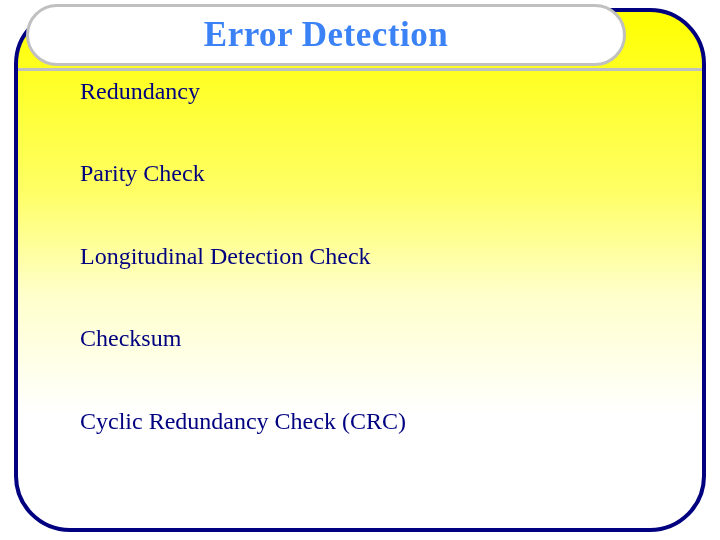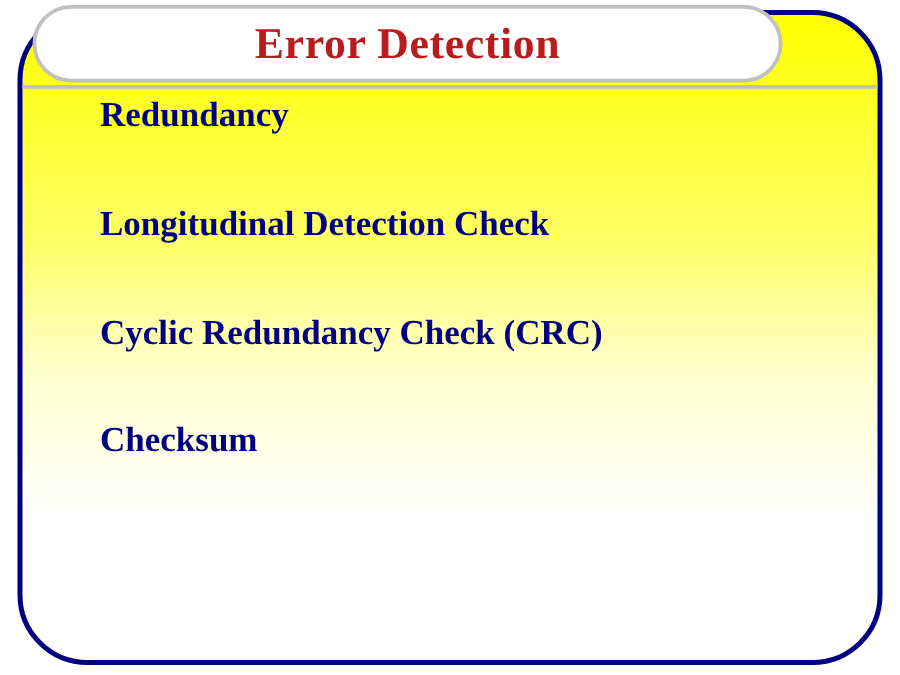--- a/index.html
+++ b/index.html
@@ -32,55 +32,56 @@
     border: 3px solid #c0c0c0;
     border-radius: 32px;
     z-index: 3;
     display: flex;
     align-items: center;
     justify-content: center;
   }
   .title-text {
     font-size: 35px;
     font-weight: bold;
-    color: #b91c1c;
+    color: #3b82f6;
     letter-spacing: 0.5px;
   }
   .underline-bar {
     position: absolute;
     top: 68px;
     left: 18px;
     width: 684px;
     height: 3px;
     background: #c0c0c0;
     z-index: 2;
   }
   .content {
     position: absolute;
     top: 78px;
     left: 80px;
     width: 580px;
     z-index: 4;
   }
   .item {
-    font-size: 28px;
-    font-weight: bold;
+    font-size: 24px;
+    font-weight: normal;
     color: #000080;
     margin-bottom: 56px;
     line-height: 1.1;
   }
 </style>
 </head>
 <body>
 
 <div class="slide-frame"></div>
 <div class="underline-bar"></div>
 
 <div class="title-banner">
   <span class="title-text">Error Detection</span>
 </div>
 
 <div class="content">
   <div class="item">Redundancy</div>
+  <div class="item">Parity Check</div>
   <div class="item">Longitudinal Detection Check</div>
+  <div class="item">Checksum</div>
   <div class="item">Cyclic Redundancy Check (CRC)</div>
-  <div class="item">Checksum</div>
 </div>
 
 </body></html>

